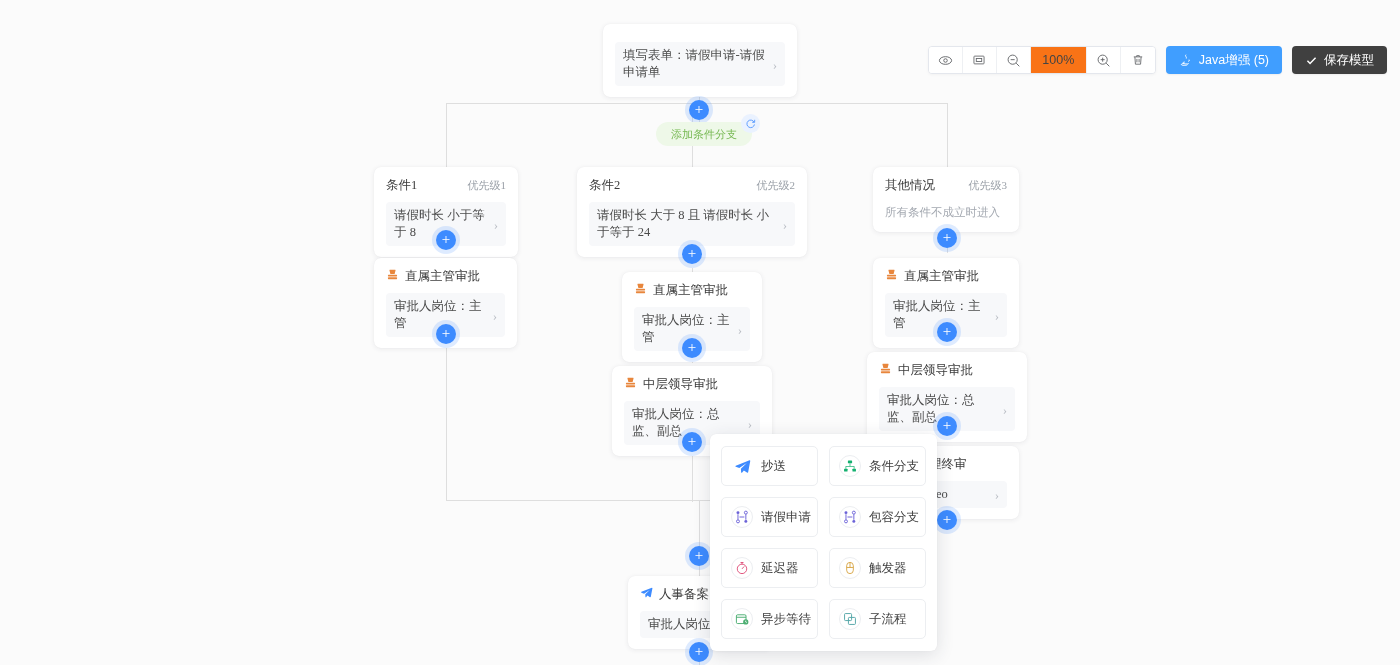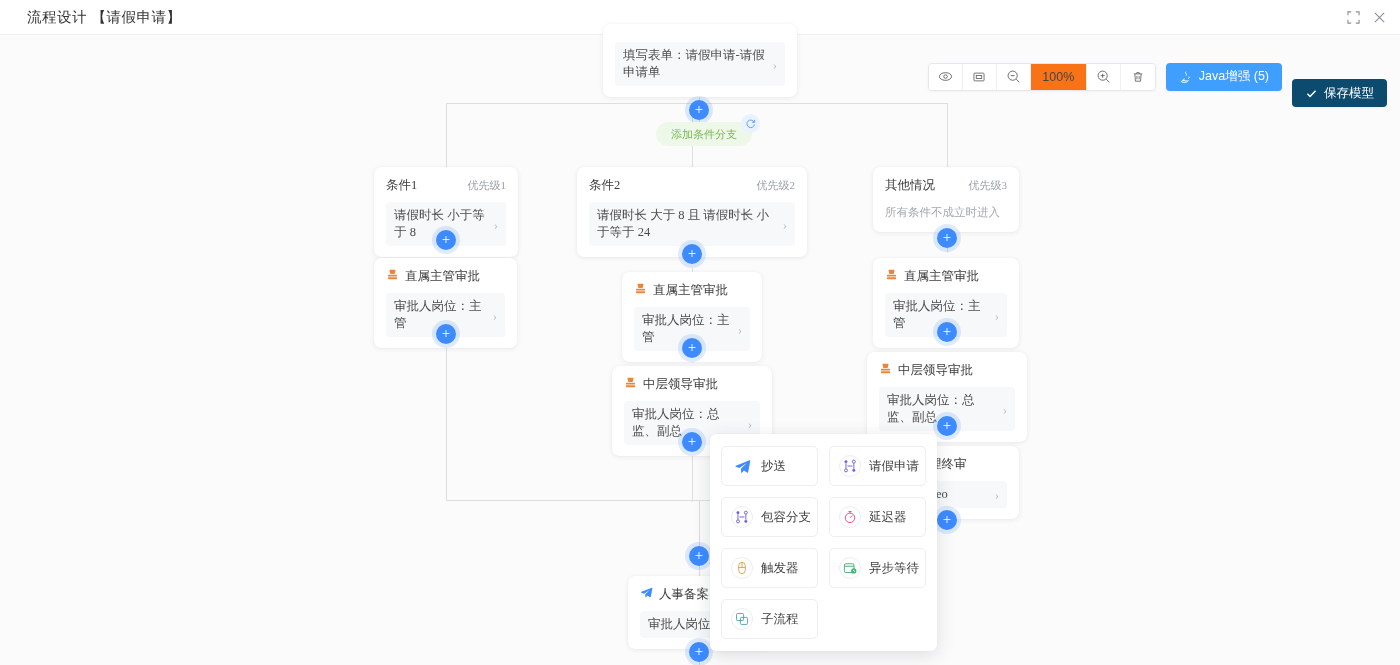--- a/index.html
+++ b/index.html
@@ -40,21 +40,21 @@
   .tool-zoomval {
     min-width: 56px; height: 26px; display: flex; align-items: center; justify-content: center;
     font-size: 12.5px; color: #444; border-right: 1px solid #eef0f3; cursor: pointer; background:#f97316;
   }
   .btn {
     height: 28px; border-radius: 4px; display: flex; align-items: center; justify-content: center;
     gap: 6px; font-size: 12.5px; color: #fff; padding: 0 13px; cursor: pointer;
     box-shadow: 0 1px 2px rgba(0,0,0,.06);
   }
   .btn-blue { background: #409eff; }
-  .btn-green { background: #0c4a6e; margin-top: 33px; }
+  .btn-green { background: #404040; }
 
   
   .canvas { position: absolute; left: 0; top: 36px; width: 1400px; height: 629px; font-family: Liberation Serif, serif; }
 
   .line-v { position: absolute; width: 1px; background: #dedede; }
   .line-h { position: absolute; height: 1px; background: #dedede; }
 
   
   .node {
     position: absolute; background: #fff; border-radius: 7px;
@@ -118,35 +118,20 @@
           display: flex; align-items: center; justify-content: center; flex: 0 0 auto; background:#fff;}
   .pico svg { display: block; }
 
   .stamp { flex: 0 0 auto; }
 </style>
 </head>
 <body>
 
 <div id="app">
 
-  <div class="titlebar">
-    <div class="title">流程设计 【请假申请】</div>
-    <div class="win-btns">
-      <div class="win-btn">
-        <svg width="13" height="13" viewBox="0 0 14 14" fill="none" stroke="currentColor" stroke-width="1.2">
-          <path d="M1 4.5V1h3.5M9.5 1H13v3.5M13 9.5V13H9.5M4.5 13H1V9.5"></path>
-        </svg>
-      </div>
-      <div class="win-btn">
-        <svg width="13" height="13" viewBox="0 0 14 14" stroke="currentColor" stroke-width="1.2">
-          <path d="M2 2l10 10M12 2L2 12"></path>
-        </svg>
-      </div>
-    </div>
-  </div>
 
   <div class="toolbar">
     <div class="tool-group">
       <div class="tool-btn">
         <svg width="15" height="15" viewBox="0 0 18 18" fill="none" stroke="currentColor" stroke-width="1.1">
           <ellipse cx="9" cy="9" rx="7.3" ry="4.6"></ellipse>
             <circle cx="9" cy="9" r="2.1"></circle>
         </svg>
       </div>
       <div class="tool-btn">
@@ -434,20 +419,33 @@
 
       <div class="pitem">
         <span class="pico" style="border:none;">
           <svg width="17" height="17" viewBox="0 0 16 16" fill="#3d8bff">
               <path d="M14.6 2.1L1.7 7.2c-.5.2-.5.8 0 1l3.3 1.2 7-4.6-5.5 5.3.2 3.3c.05.5.7.65 1 .25l1.6-2 2.9 2.1c.4.3 1 .05 1.1-.45l2-10.4c.1-.5-.3-.9-.7-.75z"></path>
             </svg>
         </span>
         <span>抄送</span>
       </div>
 
+      <div class="pitem">
+        <span class="pico">
+          <svg width="14" height="14" viewBox="0 0 16 16" fill="#13b06f">
+            <rect x="5.6" y="1.6" width="4.8" height="3.2" rx=".6"></rect>
+            <rect x="1.2" y="11.2" width="4" height="3.2" rx=".6"></rect>
+            <rect x="10.8" y="11.2" width="4" height="3.2" rx=".6"></rect>
+            <path d="M7.6 4.8h.8v3.4h-.8z"></path>
+              <path d="M3.1 8.2h9.8v.8H3.1z"></path>
+            <path d="M2.9 8.6h.8v2.6h-.8zM12.3 8.6h.8v2.6h-.8z"></path>
+          </svg>
+        </span>
+        <span>条件分支</span>
+      </div>
 
       <div class="pitem">
         <span class="pico">
           <svg width="14" height="14" viewBox="0 0 16 16" fill="none" stroke="#6c63d8" stroke-width="1.1">
             <circle cx="3.4" cy="3" r="1.7" fill="#6c63d8" stroke="none"></circle>
             <circle cx="12.4" cy="3" r="1.7"></circle>
             <circle cx="3.4" cy="13" r="1.7"></circle>
             <circle cx="12.4" cy="13" r="1.7" fill="#6c63d8" stroke="none"></circle>
             <path d="M3.4 4.8v6.4M12.4 4.8v6.4M5.1 8h5.6"></path>
           </svg>

